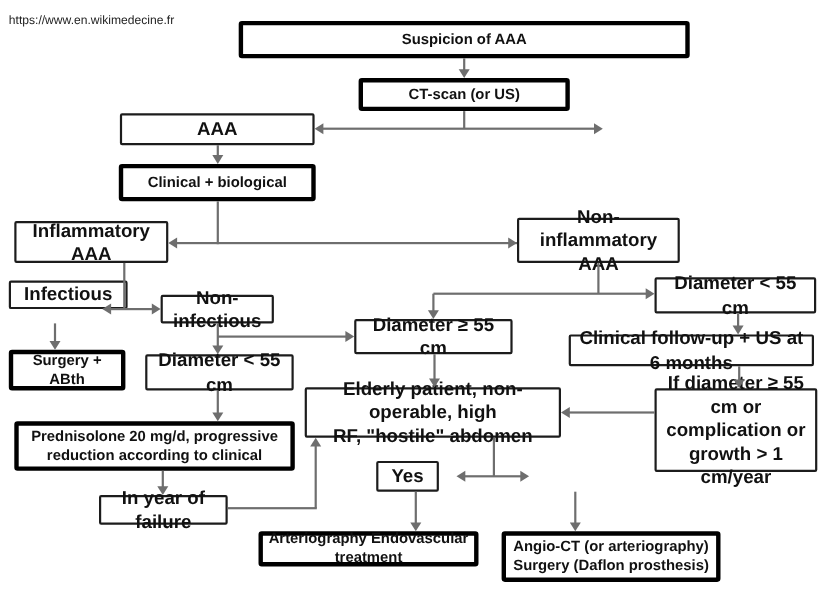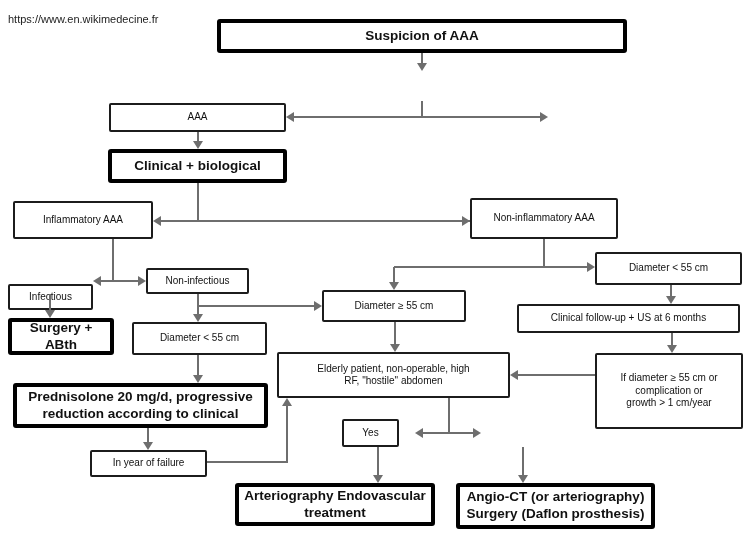--- a/index.html
+++ b/index.html
@@ -7,59 +7,60 @@
     position:relative;width:750px;height:542px;background:#ffffff;
     font-family:"Liberation Sans",sans-serif;color:#111;overflow:hidden;
   }
   .url{
     position:absolute;left:8px;top:13px;font-size:11px;color:#222;
   }
   .node{
     position:absolute;box-sizing:border-box;background:#fff;
     border:2px solid #1c1c1c;border-radius:2px;
     display:flex;align-items:center;justify-content:center;
-    text-align:center;font-size:10px;line-height:1.25;
-    white-space:pre-line;padding:1px 3px;
+    text-align:center;font-size:17px;line-height:1.25;
+    white-space:pre-line;padding:1px 3px;font-weight:bold;
   }
   .node.strong{
     border:4px solid #000;font-weight:700;font-size:13.5px;border-radius:3px;
   }
   .ln{position:absolute;background:#6e6e6e;}
   .ah{position:absolute;width:0;height:0;}
 </style>
 </head>
 <body>
 
 <div id="canvas">
 
   <div class="url">https://www.en.wikimedecine.fr</div>
 
   <div class="node strong" style="left:217px;top:19px;width:410px;height:34px">Suspicion of AAA</div>
+  <div class="node strong" style="left:326px;top:71px;width:192px;height:30px">CT-scan (or US)</div>
   <div class="node" style="left:109px;top:103px;width:177px;height:29px">AAA</div>
   <div class="node strong" style="left:108px;top:149px;width:179px;height:34px">Clinical + biological</div>
   <div class="node" style="left:13px;top:201px;width:140px;height:38px">Inflammatory AAA</div>
   <div class="node" style="left:470px;top:198px;width:148px;height:41px">Non-inflammatory AAA</div>
-  <div class="node" style="left:8px;top:284px;width:85px;height:26px">Infectious</div>
+  <div class="node" style="left:8px;top:255px;width:108px;height:26px">Infectious</div>
   <div class="node" style="left:146px;top:268px;width:103px;height:26px">Non-infectious</div>
   <div class="node strong" style="left:8px;top:318px;width:106px;height:37px">Surgery +
 ABth</div>
   <div class="node" style="left:132px;top:322px;width:135px;height:33px">Diameter &lt; 55 cm</div>
   <div class="node" style="left:322px;top:290px;width:144px;height:32px">Diameter ≥ 55 cm</div>
   <div class="node" style="left:595px;top:252px;width:147px;height:33px">Diameter &lt; 55 cm</div>
   <div class="node" style="left:517px;top:304px;width:223px;height:29px">Clinical follow-up + US at 6 months</div>
   <div class="node" style="left:595px;top:353px;width:148px;height:76px">If diameter ≥ 55 cm or
 complication or
 growth &gt; 1 cm/year</div>
   <div class="node" style="left:277px;top:352px;width:233px;height:46px">Elderly patient, non-operable, high
 RF, "hostile" abdomen</div>
   <div class="node strong" style="left:13px;top:383px;width:255px;height:45px">Prednisolone 20 mg/d, progressive
 reduction according to clinical</div>
   <div class="node" style="left:90px;top:450px;width:117px;height:27px">In year of failure</div>
   <div class="node" style="left:342px;top:419px;width:57px;height:28px">Yes</div>
-  <div class="node strong" style="left:235px;top:483px;width:200px;height:43px">Arteriography Endovascular
+  <div class="node strong" style="left:235px;top:483px;width:200px;height:32px">Arteriography Endovascular
 treatment</div>
   <div class="node strong" style="left:456px;top:483px;width:199px;height:46px">Angio-CT (or arteriography)
 Surgery (Daflon prosthesis)</div>
 
 <div class="ln" style="left: 421px; top: 53px; width: 2px; height: 12px;"></div>
     <div class="ah" style="left: 417px; top: 63px; border-left: 5px solid transparent; border-right: 5px solid transparent; border-top: 8px solid rgb(110, 110, 110);"></div>
     <div class="ln" style="left: 421px; top: 101px; width: 2px; height: 16px;"></div>
     <div class="ln" style="left: 292px; top: 116px; width: 250px; height: 2px;"></div>
     <div class="ah" style="left: 286px; top: 112px; border-top: 5px solid transparent; border-bottom: 5px solid transparent; border-right: 8px solid rgb(110, 110, 110);"></div>
     <div class="ah" style="left: 540px; top: 112px; border-top: 5px solid transparent; border-bottom: 5px solid transparent; border-left: 8px solid rgb(110, 110, 110);"></div>

